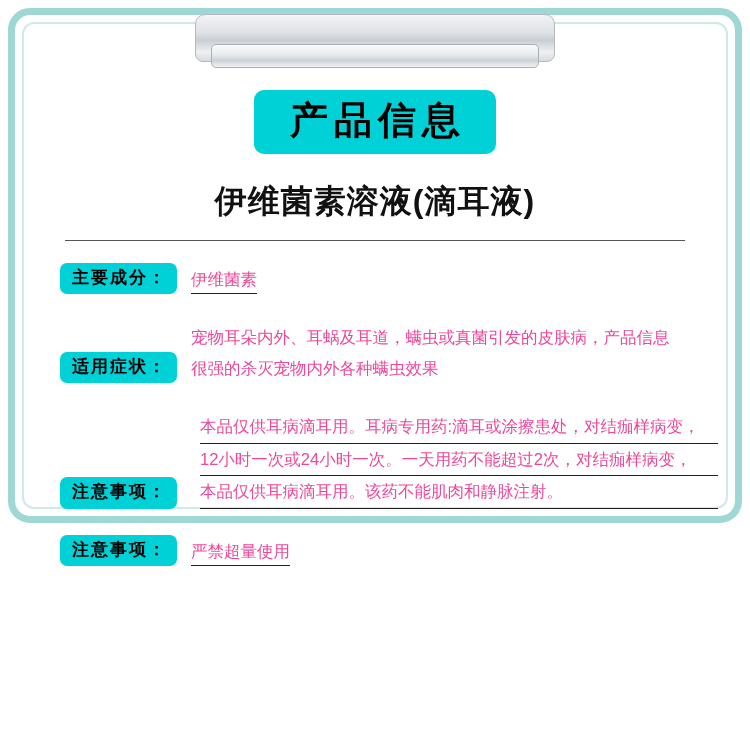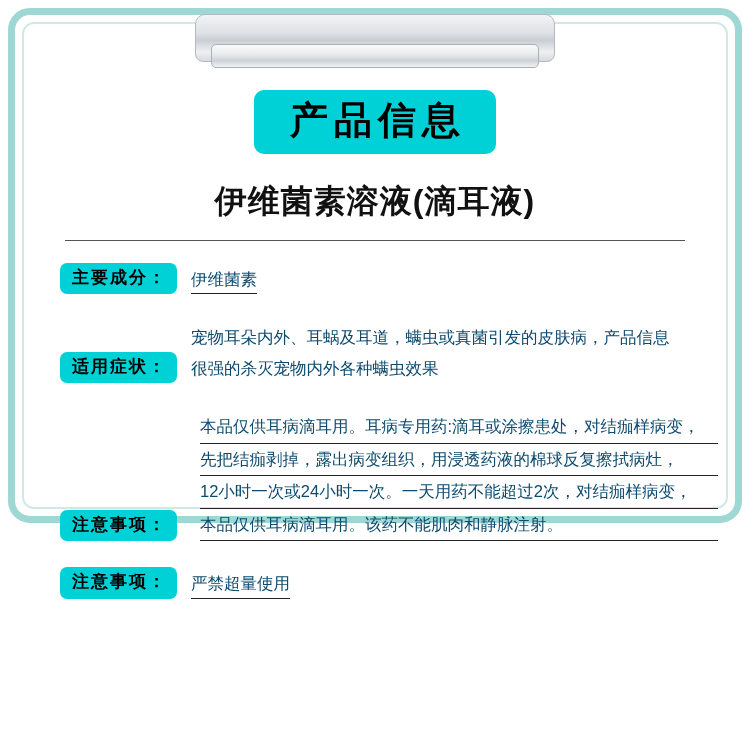--- a/index.html
+++ b/index.html
@@ -154,21 +154,21 @@
     border-radius: 7px;
     letter-spacing: 2px;
     white-space: nowrap;
     line-height: 1.2;
   }
 
   .row-value {
     flex: 1 1 auto;
     margin-left: 14px;
     font-size: 16.5px;
-    color: #0c4a6e;
+    color: #ec4899;
     line-height: 1.85;
     padding-top: 2px;
   }
 
   .row-value.underlined span.line {
     display: block;
     border-bottom: 1px solid #222222;
     padding-bottom: 1px;
     margin-left: 9px;
   }
@@ -226,21 +226,20 @@
         <div class="row-value">
           <span class="line">宠物耳朵内外、耳蜗及耳道，螨虫或真菌引发的皮肤病，产品信息</span>
           <span class="line">很强的杀灭宠物内外各种螨虫效果</span>
         </div>
       </div>
 
       <div class="row">
         <div class="row-label">注意事项：</div>
         <div class="row-value underlined">
           <span class="line">本品仅供耳病滴耳用。耳病专用药:滴耳或涂擦患处，对结痂样病变，</span>
-          <span class="line">先把结痂剥掉，露出病变组织，用浸透药液的棉球反复擦拭病灶，</span>
           <span class="line">12小时一次或24小时一次。一天用药不能超过2次，对结痂样病变，</span>
           <span class="line">本品仅供耳病滴耳用。该药不能肌肉和静脉注射。</span>
         </div>
       </div>
 
       <div class="row">
         <div class="row-label">注意事项：</div>
         <div class="row-value single">
           <span class="line">严禁超量使用</span>
         </div>

